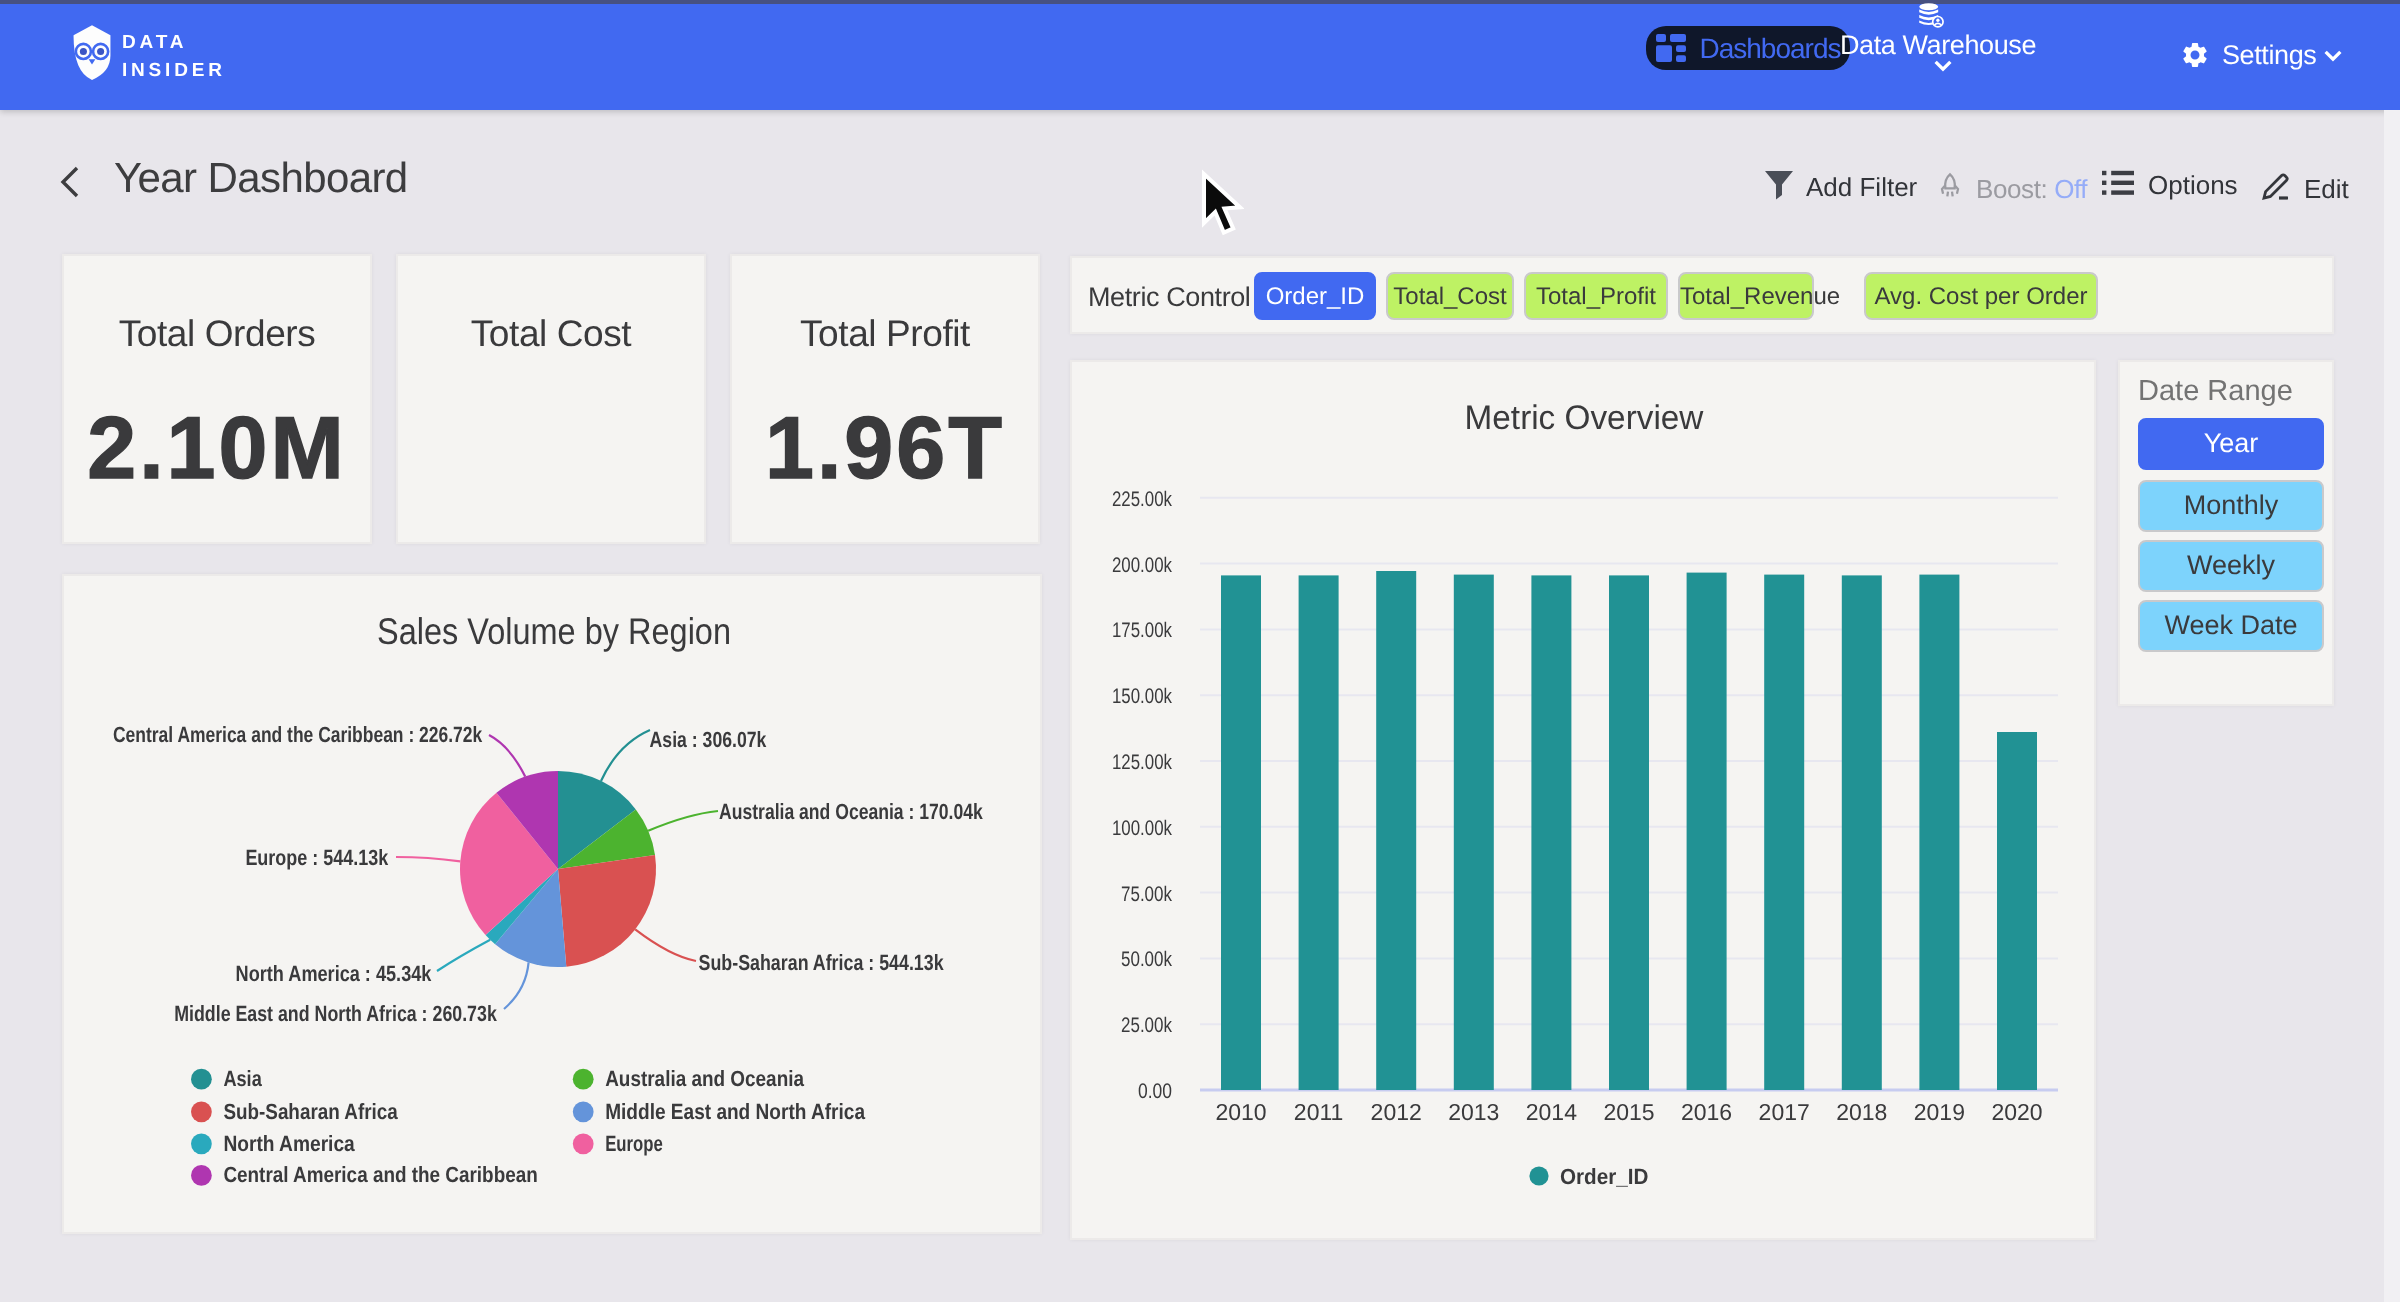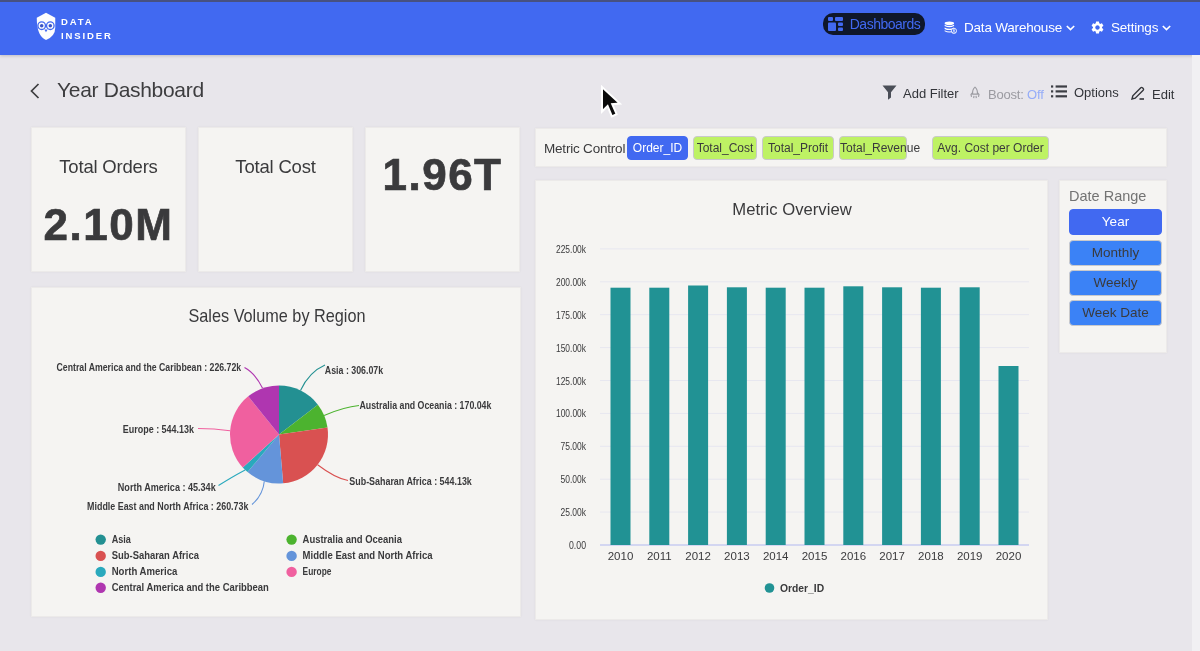--- a/index.html
+++ b/index.html
@@ -14,21 +14,21 @@
 #backarrow { position:absolute; left:27px; top:82px; }
 #pagetitle { position:absolute; left:57px; top:78px; font-size:21px; color:#3d3d3f; letter-spacing:-0.3px; }
 .tool { position:absolute; top:84.5px; font-size:13px; color:#323439; font-weight:400; white-space:nowrap; }
 .card { position:absolute; background:#f5f4f2; border:1px solid #eceae9; box-shadow:0 0 2px rgba(0,0,0,.06); }
 .kpi { width:155px; height:145px; top:127px; text-align:center; }
 .kpi .t { margin-top:28px; font-size:18.5px; color:#3a3a3c; letter-spacing:-0.2px; }
 .kpi .v { margin-top:22px; font-size:44px; font-weight:700; color:#3a3a3c; letter-spacing:1.5px; -webkit-text-stroke:0.7px #3a3a3c; }
 #scrolltrack { position:absolute; right:0; top:55px; width:8px; height:596px; background:#f1f0f3; }
 .chip { position:absolute; top:6.5px; height:24px; line-height:22px; text-align:center; font-size:12px; color:#3a3a3c; background:#bef264; border:1px solid #c9c9cb; border-radius:4px; white-space:nowrap; }
 .chip.sel { background:#4169f1; border-color:#4169f1; color:#fff; }
-.dbtn { position:absolute; left:9px; width:93px; height:26px; line-height:24px; text-align:center; font-size:13.5px; color:#3a3a3c; background:#3b82f6; border:1px solid #c9c9cb; border-radius:4px; }
+.dbtn { position:absolute; left:9px; width:93px; height:26px; line-height:24px; text-align:center; font-size:13.5px; color:#3a3a3c; background:#7dd3fc; border:1px solid #c9c9cb; border-radius:4px; }
 .dbtn.sel { background:#4169f1; border-color:#4169f1; color:#fff; }
 </style>
 </head>
 <body>
 <div id="topbar"></div>
 <svg id="logo" width="20" height="33" viewBox="0 0 26 37">
   <path d="M1 7 L13 0.5 L25 7 L25 20 Q25 31 13 36 Q1 31 1 7 Z" fill="#fdfdfd"></path>
   <circle cx="7.4" cy="17.5" r="4.9" fill="none" stroke="#4169f1" stroke-width="1.7"></circle>
   <circle cx="18.6" cy="17.5" r="4.9" fill="none" stroke="#4169f1" stroke-width="1.7"></circle>
   <circle cx="7.4" cy="17.5" r="2.3" fill="#3b55c4"></circle>
@@ -36,21 +36,21 @@
   <path d="M10.8 22.5 L13 26 L15.2 22.5 Z" fill="#4169f1"></path>
 </svg>
 <div id="logotext">DATA<br>INSIDER</div>
 <div id="dashbtn"><svg width="15" height="14" viewBox="0 0 15 14" style="margin-right:7px">
   <rect x="0" y="0" width="5" height="4" rx="1" fill="#4169f1"></rect>
   <rect x="7" y="0" width="8" height="4" rx="1" fill="#4169f1"></rect>
   <rect x="0" y="5.6" width="8" height="8.4" rx="1" fill="#4169f1"></rect>
   <rect x="10" y="5.6" width="5" height="3.4" rx="1" fill="#4169f1"></rect>
   <rect x="10" y="10.6" width="5" height="3.4" rx="1" fill="#4169f1"></rect>
 </svg>Dashboards</div>
-<div class="navitem" style="left:944px;">
+<div class="navitem" style="left:920px;flex-direction:column;">
   <svg width="13" height="15" viewBox="0 0 17 16" style="margin-right:7px">
     <ellipse cx="7" cy="2.6" rx="6.2" ry="2.3" fill="#fff"></ellipse>
     <path d="M.8 4.4 Q7 7.6 13.2 4.4 L13.2 6.2 Q7 9.4 .8 6.2 Z" fill="#fff"></path>
     <path d="M.8 8.0 Q7 11.2 13.2 8.0 L13.2 9.8 Q7 13 .8 9.8 Z" fill="#fff"></path>
     <path d="M.8 11.6 Q7 14.8 13.2 11.6 L13.2 13 Q7 16.2 .8 13 Z" fill="#fff"></path>
     <circle cx="13" cy="12.4" r="3.4" fill="#4169f1" stroke="#fff" stroke-width="1.1"></circle>
     <circle cx="13" cy="11.4" r="1.1" fill="#fff"></circle>
     <path d="M10.8 14.4 Q13 12.6 15.2 14.4" fill="none" stroke="#fff" stroke-width="1.1"></path>
   </svg>
   Data Warehouse
@@ -99,20 +99,21 @@
   </svg>
 
 <div class="card kpi" style="left:31px;">
     <div class="t">Total Orders</div>
     <div class="v">2.10M</div>
   </div>
 <div class="card kpi" style="left:198px;">
     <div class="t">Total Cost</div>
   </div>
 <div class="card kpi" style="left:365px;">
+    <div class="t">Total Profit</div>
     <div class="v">1.96T</div>
   </div>
 
 <div class="card" id="piecard" style="left:31px; top:287px; width:490px; height:330px;">
 <svg width="488" height="328" viewBox="0 0 488 328" style="font-family:'Liberation Sans',sans-serif">
   <text x="245" y="34.1" text-anchor="middle" font-size="18.6" fill="#3a3a3c" textLength="177" lengthAdjust="spacingAndGlyphs">Sales Volume by Region</text>
 
   <path d="M247 146.5 L247 97.5 A49 49 0 0 1 285.9 116.7 Z" fill="#239092"></path>
   <path d="M247 146.5 L285.9 116.7 A49 49 0 0 1 295.5 139.45 Z" fill="#4cb32f"></path>
   <path d="M247 146.5 L295.5 139.45 A49 49 0 0 1 251.15 195.32 Z" fill="#d95151"></path>

